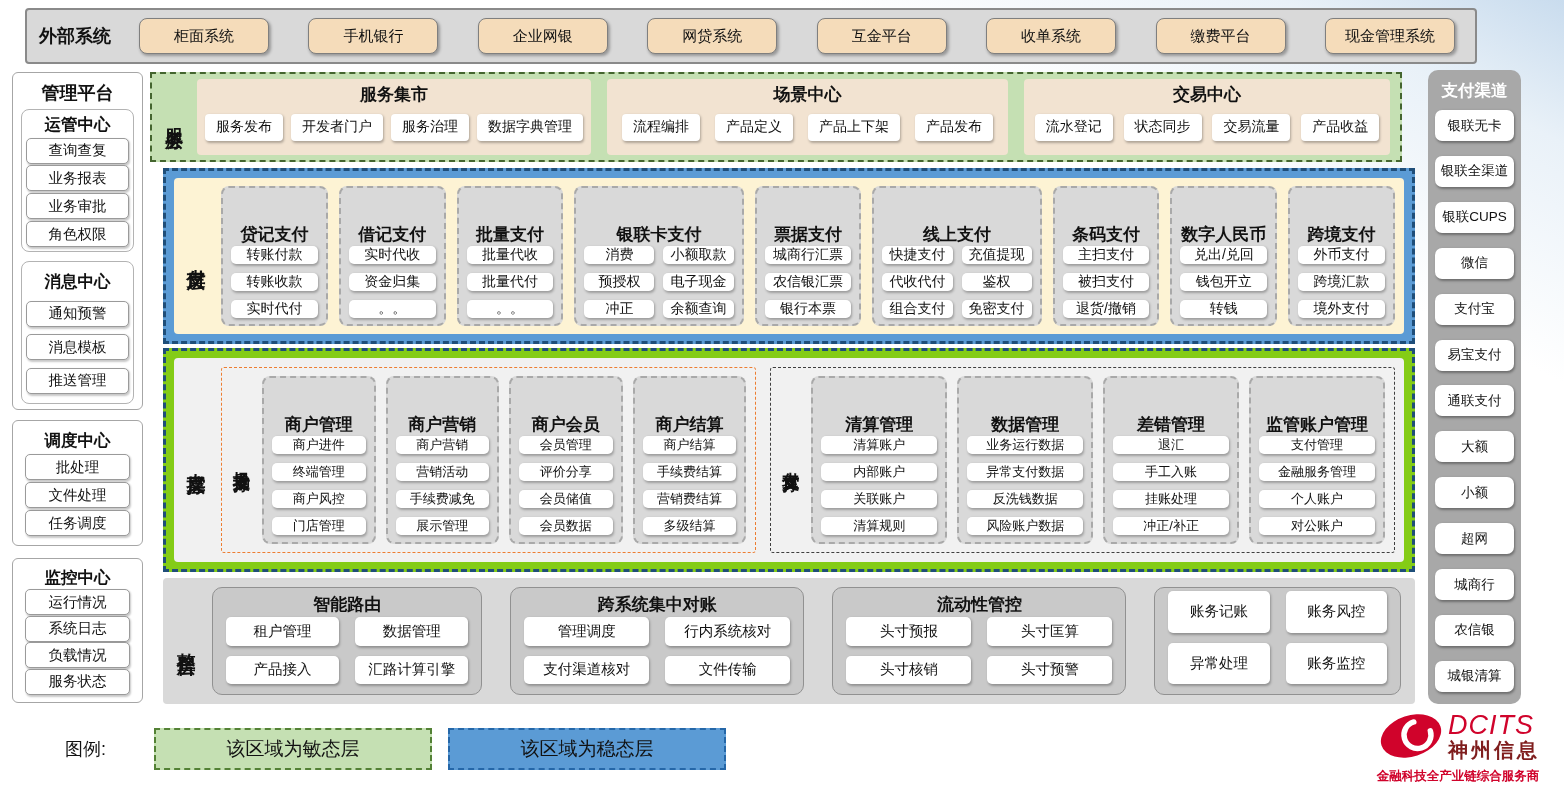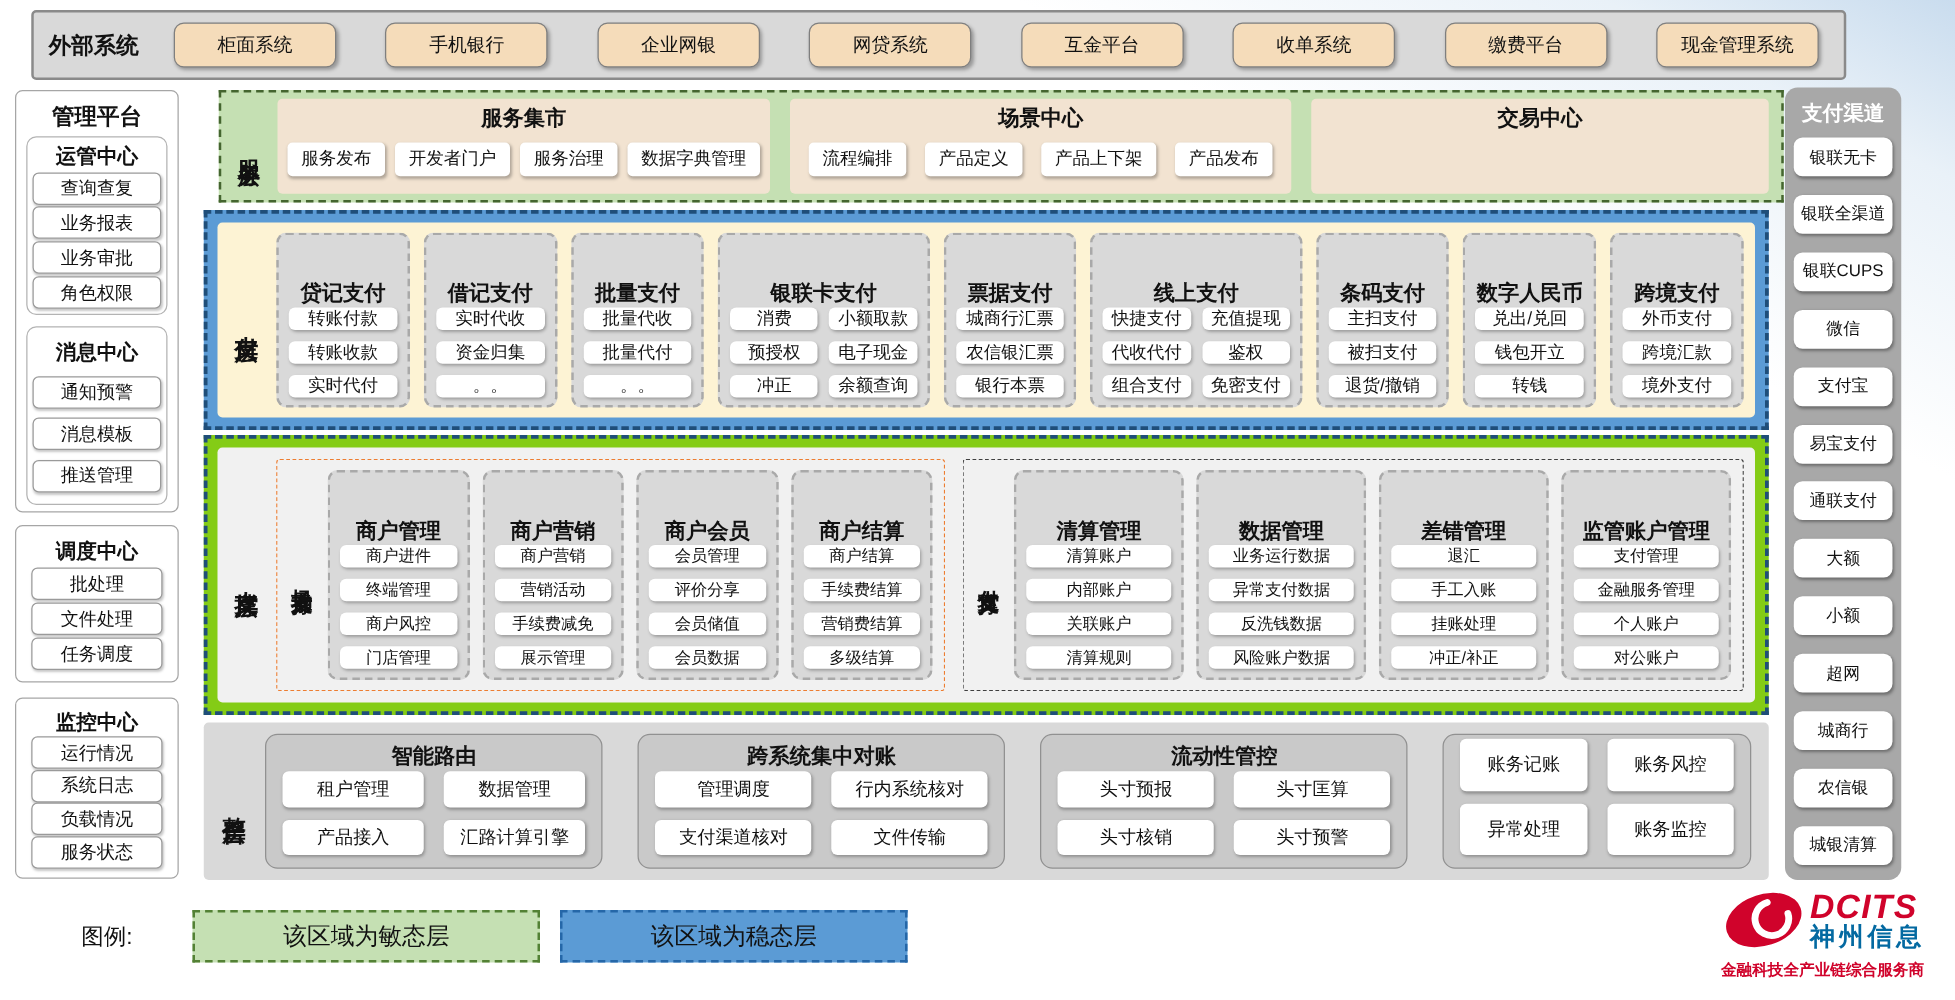--- a/index.html
+++ b/index.html
@@ -28,21 +28,21 @@
   .side-group{flex:1;display:flex;flex-direction:column;justify-content:space-evenly;padding:2px 4px;}
   .side-group.bordered{border:1.5px solid #b3b3b3;border-radius:8px;}
   .g-title{text-align:center;font-weight:bold;font-size:16.5px;white-space:nowrap;}
   .btn-white{background:#fff;border:1.2px solid #9a9a9a;border-radius:5px;height:24px;flex:0 0 24px;
     display:flex;align-items:center;justify-content:center;font-size:14.5px;white-space:nowrap;
     box-shadow:1px 1.5px 2px rgba(0,0,0,.22);}
   
   .vlabel{writing-mode:vertical-rl;text-orientation:upright;font-weight:bold;line-height:1;
     letter-spacing:2px;white-space:nowrap;}
   
-  .layer-service{position:absolute;left:175px;top:72px;width:1252px;height:90px;background:#c5e0b3;
+  .layer-service{position:absolute;left:150px;top:72px;width:1252px;height:90px;background:#c5e0b3;
     border:2.5px dashed #44652f;box-sizing:border-box;display:flex;align-items:center;
     padding:5px 10px 5px 13px;}
   .layer-service .vlabel{font-size:18px;margin-right:14px;}
   .service-panels{flex:1;display:flex;gap:16px;height:100%;}
   .svc-panel{background:#f2e3d1;border-radius:4px;flex:1;display:flex;flex-direction:column;
     padding:4px 8px 7px;box-sizing:border-box;}
   .svc-panel:nth-child(2){flex:1.1;}
   .svc-title{text-align:center;font-weight:bold;font-size:17px;height:23px;}
   .svc-items{flex:1;display:flex;justify-content:space-evenly;align-items:center;gap:8px;}
   .btn-white2{background:#fff;border-radius:4px;padding:0 11px;height:27px;display:flex;align-items:center;
@@ -101,22 +101,22 @@
   .legend{position:absolute;left:65px;top:728px;display:flex;align-items:center;}
   .legend-label{font-size:18px;margin-right:48px;}
   .legend-box{width:278px;height:42px;display:flex;align-items:center;justify-content:center;
     font-size:19px;margin-right:16px;box-sizing:border-box;white-space:nowrap;}
   .legend-box.agile{background:#c5e0b3;border:2px dashed #538135;}
   .legend-box.stable{background:#5b9bd5;border:2px dashed #2567a8;}
   
   .logo{position:absolute;right:8px;top:706px;width:196px;display:flex;flex-direction:column;align-items:center;}
   .logo-row{display:flex;align-items:center;gap:2px;}
   .logo-text{display:flex;flex-direction:column;line-height:1.08;align-items:flex-start;}
-  .logo-brand{color:#d0032b;font-weight:bold;font-style:italic;font-size:27px;letter-spacing:1px;}
-  .logo-company{color:#0369a1;font-weight:bold;font-size:20px;letter-spacing:3px;}
+  .logo-brand{color:#d0032b;font-weight:normal;font-style:italic;font-size:27px;letter-spacing:1px;}
+  .logo-company{color:#7f1d1d;font-weight:bold;font-size:20px;letter-spacing:3px;}
   .logo-tagline{color:#d0032b;font-weight:bold;font-size:12.5px;margin-top:2px;white-space:nowrap;}
 </style>
 </head>
 <body>
 
 <div class="top-bar">
   <div class="top-bar-label">外部系统</div>
   <div class="ext-buttons" id="ext-buttons">
       <div class="btn-tan">柜面系统</div>
       <div class="btn-tan">手机银行</div>
@@ -185,20 +185,26 @@
         <div class="svc-title">场景中心</div>
         <div class="svc-items">
           <div class="btn-white2">流程编排</div>
           <div class="btn-white2">产品定义</div>
           <div class="btn-white2">产品上下架</div>
           <div class="btn-white2">产品发布</div>
         </div>
       </div>
       <div class="svc-panel">
         <div class="svc-title">交易中心</div>
+        <div class="svc-items">
+          <div class="btn-white2">流水登记</div>
+          <div class="btn-white2">状态同步</div>
+          <div class="btn-white2">交易流量</div>
+          <div class="btn-white2">产品收益</div>
+        </div>
       </div>
     </div>
 </div>
 
 <div class="layer-pay">
   <div class="pay-inner">
     <div class="vlabel">支付层</div>
     <div class="pay-columns" id="payment-columns">
         <div class="pay-col">
           <div class="c-title">贷记支付</div>

